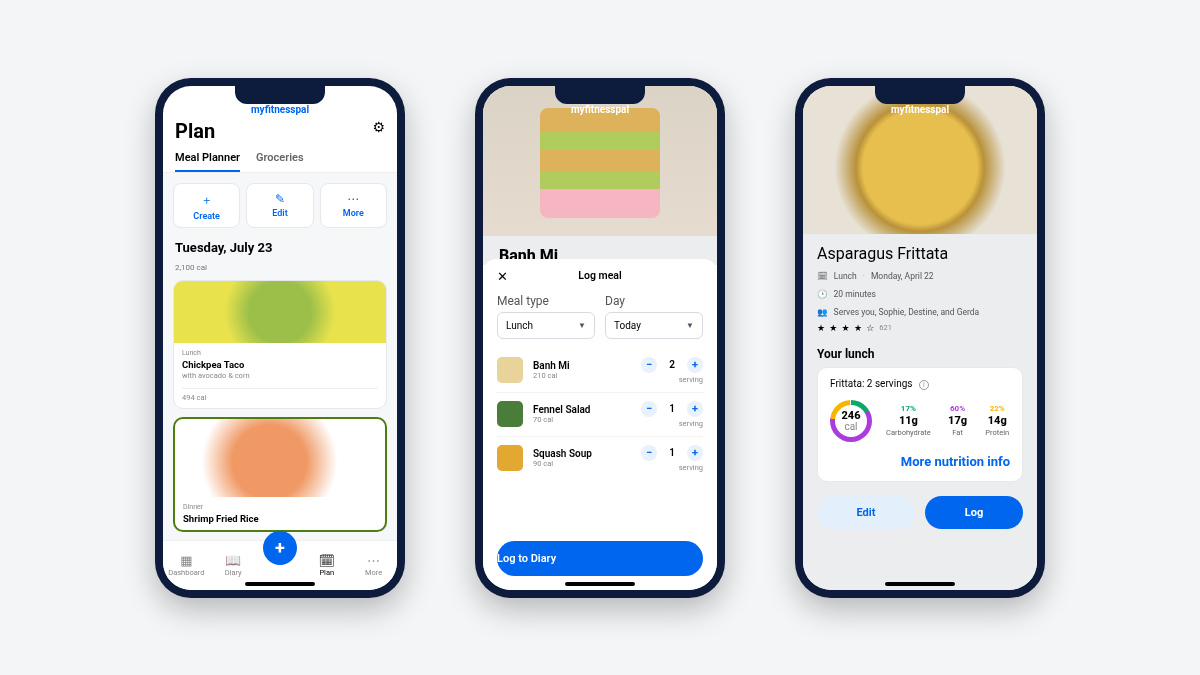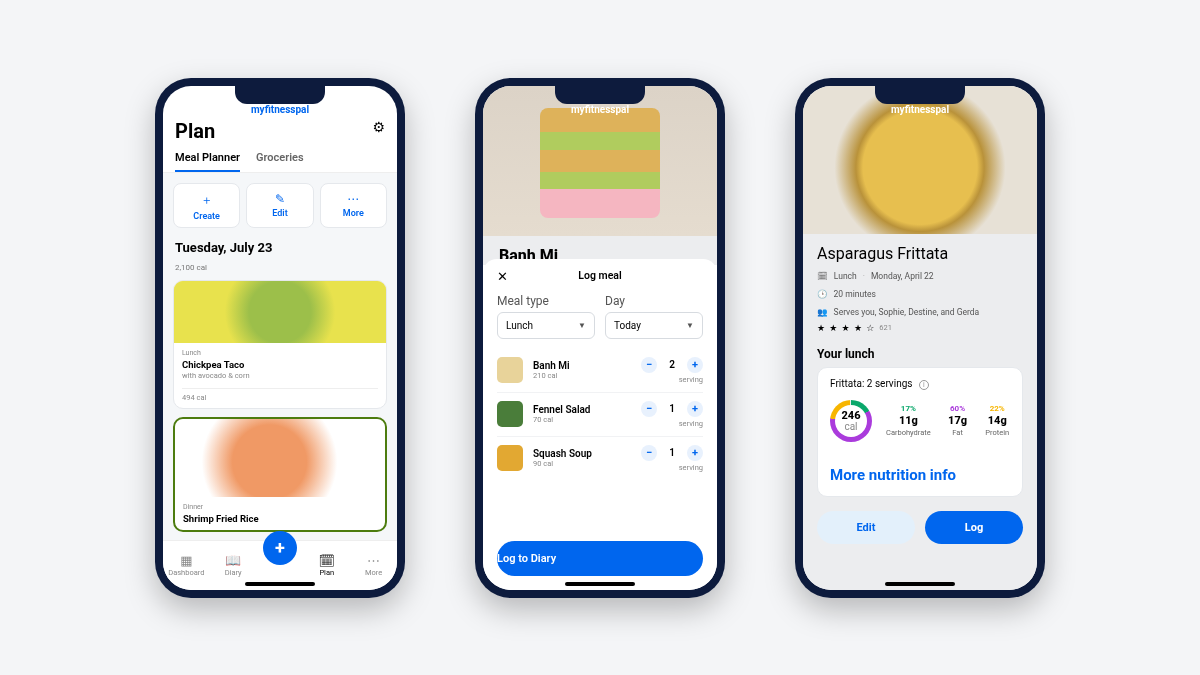--- a/index.html
+++ b/index.html
@@ -91,21 +91,21 @@
   .nut   { display:flex; align-items:center; gap:14px; margin-top:10px; }
   .ring  { width:42px; height:42px; border-radius:50%; background: conic-gradient(#0aa86b 0 17%, #aa3bdc 17% 77%, #f7b500 77% 99%, #eee 99% 100%); display:flex; align-items:center; justify-content:center; }
   .ringin{ width:32px; height:32px; border-radius:50%; background:#fff; display:flex; flex-direction:column; align-items:center; justify-content:center; }
   .rn    { font-size:11px; font-weight:800; }
   .ru    { font-size:10px; color:#888; margin-top:-1px;}
   .mac   { flex:1; text-align:center; }
   .mp1   { font-size:8px; font-weight:700; }
   .mg    { font-size:11px; font-weight:800; margin-top:1px; }
   .mn    { font-size:7.5px; color:#666; margin-top:1px; }
   .c-carb .mp1{color:#0aa86b;} .c-fat .mp1{color:#aa3bdc;} .c-pro .mp1{color:#f7b500;}
-  .more  { text-align:left; color:#0066ee; font-size:15px; font-weight:700; margin-top:24px; }
+  .more  { text-align:right; color:#0066ee; font-size:13px; font-weight:700; margin-top:12px; }
   .btnrow{ display:flex; gap:10px; margin:14px 0 14px; }
   .pill  { flex:1; border-radius:22px; text-align:center; padding:10px 0; font-size:11px; font-weight:700; }
   .pill.edit{ background:#e3f0fb; color:#0066ee; }
   .pill.log { background:#0066ee; color:#fff; }
 </style>
 </head>
 <body>
 
 <div class="phone p1">
   <div class="notch"></div>

